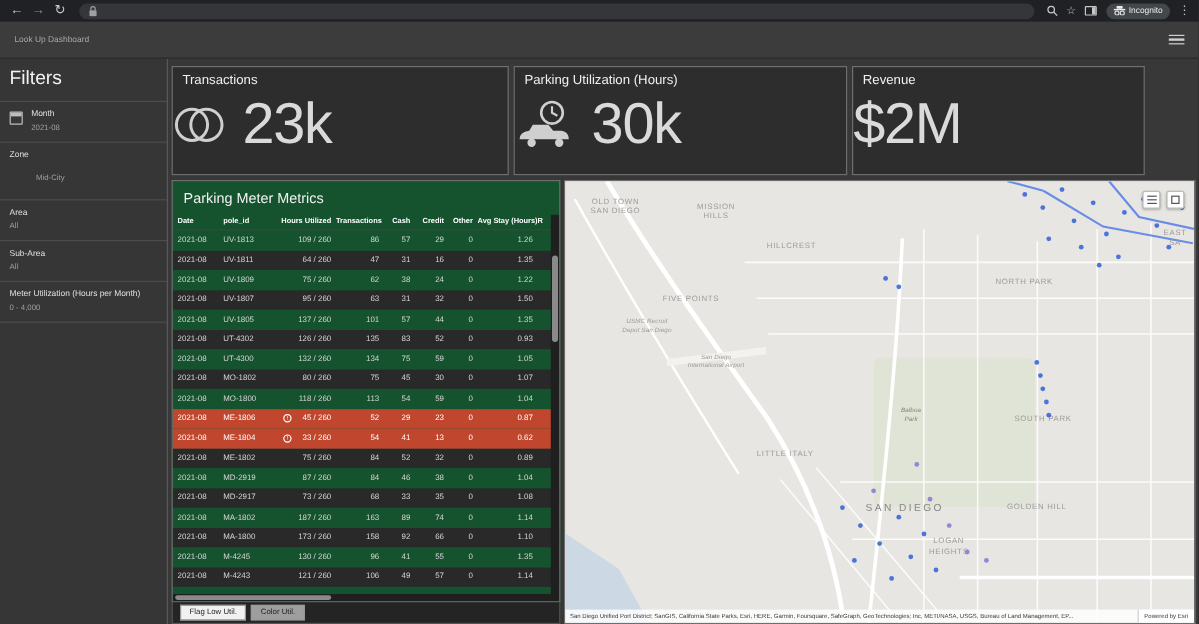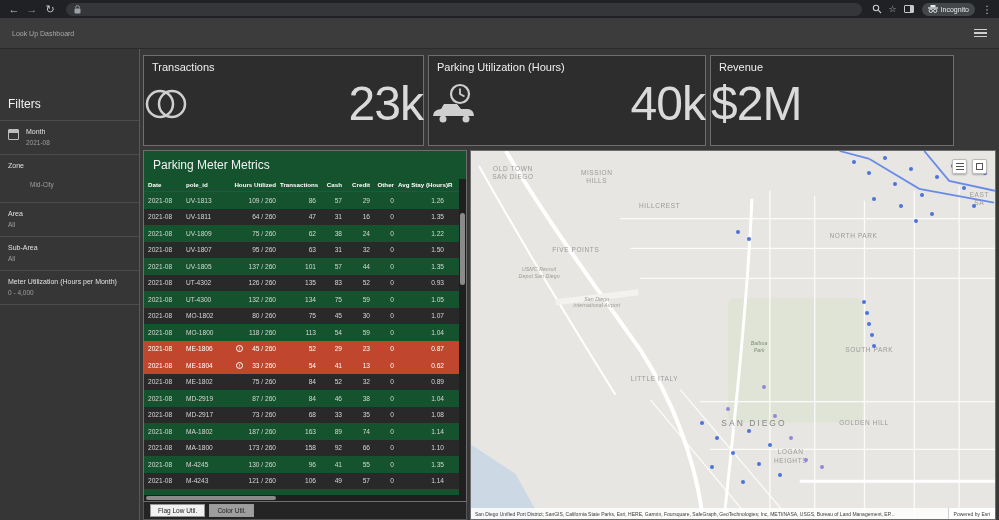--- a/index.html
+++ b/index.html
@@ -26,36 +26,36 @@
   
   .dash-header { position:absolute; top:18px; left:0; width:999px; height:31px; background:#3c3c3c;
     border-bottom:1px solid #2a2a2a; display:flex; align-items:center; justify-content:space-between; padding:0 12px; z-index:30; }
   .dash-title { font-size:14px; color:#fff; line-height:15px; }
   .dash-subtitle { font-size:7px; color:#a8a8a8; margin-top:1px; }
   .hamburger { width:13px; display:flex; flex-direction:column; gap:2px; cursor:pointer; }
   .hamburger i { display:block; height:1.5px; background:#cfcfcf; }
 
   
   .filters { position:absolute; top:49px; left:0; width:140px; height:471px; background:#363636; border-right:1px solid #585858; z-index:10; }
-  .filters-title { font-size:12px; color:#f2f2f2; padding:8px 8px 9px 8px; border-bottom:1px solid #4c4c4c;margin-top:40px; }
+  .filters-title { font-size:16px; color:#f2f2f2; padding:8px 8px 9px 8px; border-bottom:1px solid #4c4c4c; }
   .filter-item { padding:7px 8px 8px 8px; border-bottom:1px solid #4c4c4c; cursor:pointer; }
   .filter-item.with-icon { display:flex; gap:7px; align-items:flex-start; }
   .f-label { font-size:7px; color:#e0e0e0; }
   .f-value { font-size:6.5px; color:#9f9f9f; margin-top:4px; }
   .f-value.indent { margin-left:22px; margin-top:12px; margin-bottom:6px; }
   .cal-icon { width:11px; height:11px; border:1px solid #bdbdbd; border-radius:1px; position:relative; margin-top:1px; flex:none; }
   .cal-icon::before { content:""; position:absolute; top:0; left:0; right:0; height:3px; background:#bdbdbd; }
 
   
   .kpi { position:absolute; top:55px; height:91px; background:#2d2d2d; border:1px solid #6e6e6e; }
   .kpi-1 { left:143px; width:281px; }
   .kpi-2 { left:428px; width:278px; }
   .kpi-3 { left:710px; width:244px; }
   .kpi-title { font-size:11px; color:#efefef; padding:5px 8px 0 8px; }
-  .kpi-body { display:flex; align-items:center; justify-content:space-between; height:62px; }
+  .kpi-body { display:flex; align-items:center; justify-content:flex-start; gap:14px; height:62px; }
   .kpi-value { font-size:48px; font-weight:300; color:#dadada; letter-spacing:-1px; line-height:1; }
 
   
   .table-panel { position:absolute; left:143px; top:150px; width:324px; height:352px; background:#14532d;
     border:1px solid #6e6e6e; overflow:hidden; }
   .panel-title { font-size:12px; color:#f2f2f2; padding:7px 9px 5px 9px; }
   .thead, .trow { display:grid; grid-template-columns:38px 42px 52px 40px 26px 28px 24px 50px 10px; align-items:center; padding-left:4px; }
   .thead { height:15px; font-size:6.2px; font-weight:bold; color:#fff; border-bottom:1px solid #454545; }
   .thead .h { white-space:nowrap; overflow:hidden; }
   .thead .num, .trow .num { text-align:right; padding-right:4px; }
@@ -188,21 +188,21 @@
   <section class="kpi kpi-2">
     <div class="kpi-title">Parking Utilization (Hours)</div>
     <div class="kpi-body">
       <svg width="50" height="42" viewBox="0 0 50 42">
         <circle cx="31" cy="11" r="9" fill="none" stroke="#cfcfcf" stroke-width="2.2"></circle>
         <path d="M31,5.5 V11 L35.5,13.5" stroke="#cfcfcf" stroke-width="1.8" fill="none"></path>
         <path d="M4,33 q0,-6 8,-7 l3,-5 h13 l4,5 h7 q6,1 6,7 z" fill="#cfcfcf"></path>
         <circle cx="14" cy="36" r="3.5" fill="#cfcfcf"></circle>
         <circle cx="37" cy="36" r="3.5" fill="#cfcfcf"></circle>
       </svg>
-      <span class="kpi-value">40k</span>
+      <span class="kpi-value">30k</span>
     </div>
   </section>
   <section class="kpi kpi-3">
     <div class="kpi-title">Revenue</div>
     <div class="kpi-body">
       <span class="kpi-value">$2M</span>
     </div>
   </section>
 
   <section class="table-panel">

